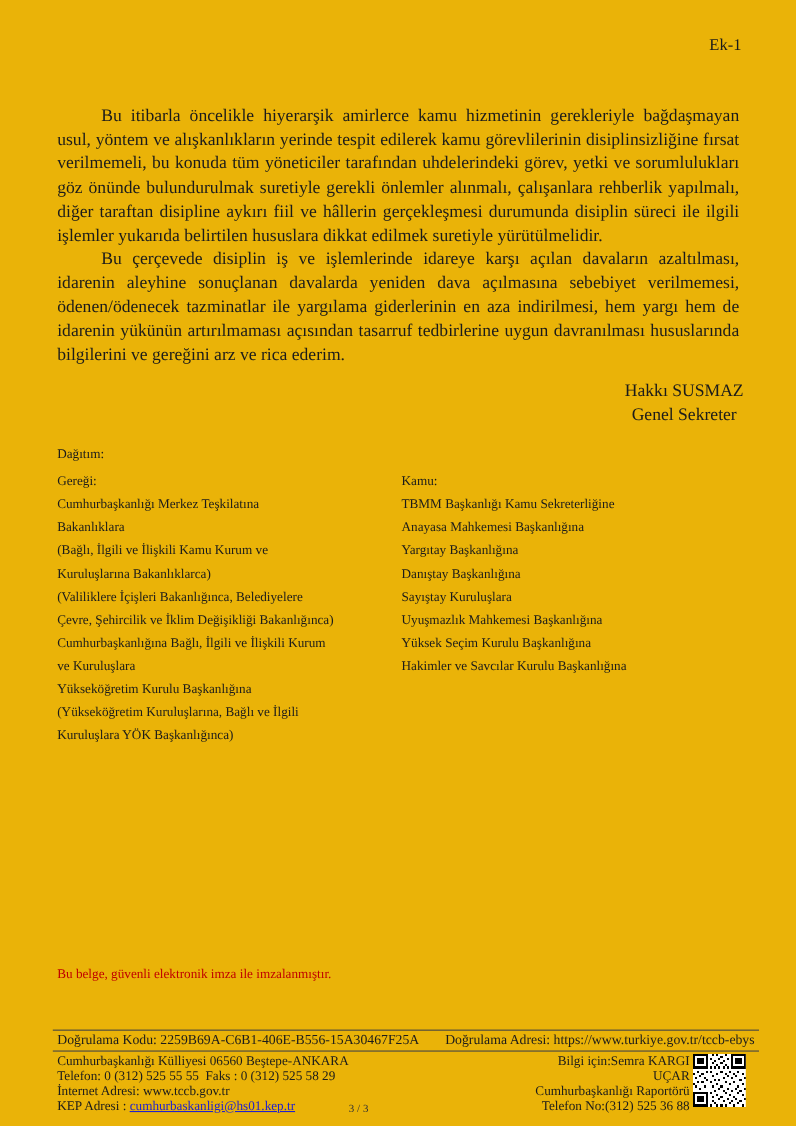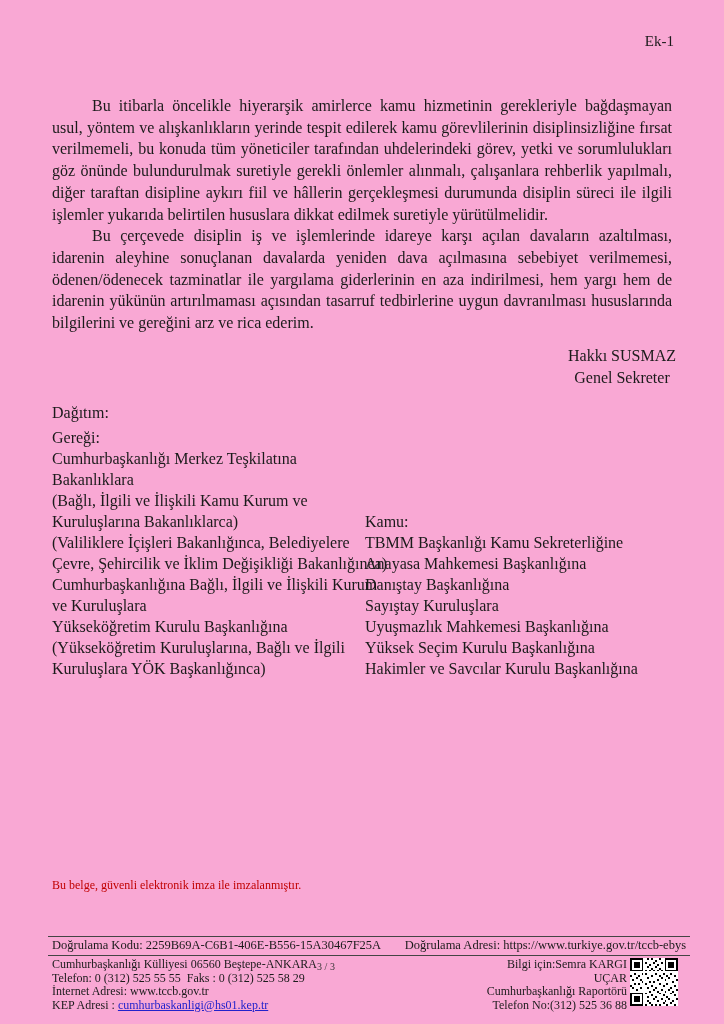--- a/index.html
+++ b/index.html
@@ -4,45 +4,45 @@
 <style>
   * { margin: 0; padding: 0; box-sizing: border-box; }
   html, body { background: #ffffff; }
   body {
     width: 724px; height: 1024px;
     position: relative;
     font-family: "Liberation Serif", "DejaVu Serif", serif;
     color: #1b1b1b;
     overflow: hidden;
   }
-  .page { position: absolute; inset: 0; background: #f9a8d4; }
+  .page { position: absolute; inset: 0; background: #eab308; }
 
   .annex-label {
     position: absolute; top: 33px; right: 50px;
     font-size: 15px;
   }
 
   .body-text {
     position: absolute; top: 95px; left: 52px; width: 620px;
     font-size: 16px; line-height: 21.7px;
     text-align: justify;
   }
   .body-text p { text-indent: 40px; margin: 0; }
 
   .signature {
     position: absolute; top: 345px; left: 527px; width: 190px;
     text-align: center; font-size: 16px; line-height: 22px;
   }
 
   .distribution {
     position: absolute; top: 402px; left: 52px; right: 56px;
-    font-size: 16px; line-height: 21px;
+    font-size: 12px; line-height: 21px;
   }
   .distribution .dist-heading { margin-bottom: 4px; }
-  .dist-columns { display: flex; align-items: flex-end; }
+  .dist-columns { display: flex; }
   .dist-col-left { width: 313px; flex: 0 0 313px; }
   .dist-col-right { flex: 1; }
   .dist-col-label { }
   .dist-col-left div, .dist-col-right div { white-space: nowrap; }
 
   .footer-notice {
     position: absolute; top: 878px; left: 52px; width: 562px;
     text-align: left; font-size: 12px;
     color: var(--notice-red, #C00000);
   }
@@ -67,21 +67,21 @@
   }
   .kep-line a, .kep-link {
     color: var(--link-blue, #2222CC);
     text-decoration: underline; cursor: pointer;
   }
   .qr {
     position: absolute; top: 957px; right: 46px;
     width: 48px; height: 50px;
   }
   .page-number {
-    position: absolute; top: 961px; left: 0; width: 652px;
+    position: absolute; top: 1003px; left: 0; width: 652px;
     text-align: center; font-size: 10px; color: #333;
   }
 </style>
 </head>
 <body>
 
 <div class="page">
 
   <div class="annex-label">Ek-1</div>
 
@@ -112,20 +112,21 @@
             <div>Yükseköğretim Kurulu Başkanlığına</div>
             <div>(Yükseköğretim Kuruluşlarına, Bağlı ve İlgili</div>
             <div>Kuruluşlara YÖK Başkanlığınca)</div>
           </div>
       </div>
       <div class="dist-col-right">
         <div class="dist-col-label">Kamu:</div>
         <div>
             <div>TBMM Başkanlığı Kamu Sekreterliğine</div>
             <div>Anayasa Mahkemesi Başkanlığına</div>
+            <div>Yargıtay Başkanlığına</div>
             <div>Danıştay Başkanlığına</div>
             <div>Sayıştay Kuruluşlara</div>
             <div>Uyuşmazlık Mahkemesi Başkanlığına</div>
             <div>Yüksek Seçim Kurulu Başkanlığına</div>
             <div>Hakimler ve Savcılar Kurulu Başkanlığına</div>
           </div>
       </div>
     </div>
   </div>
 

